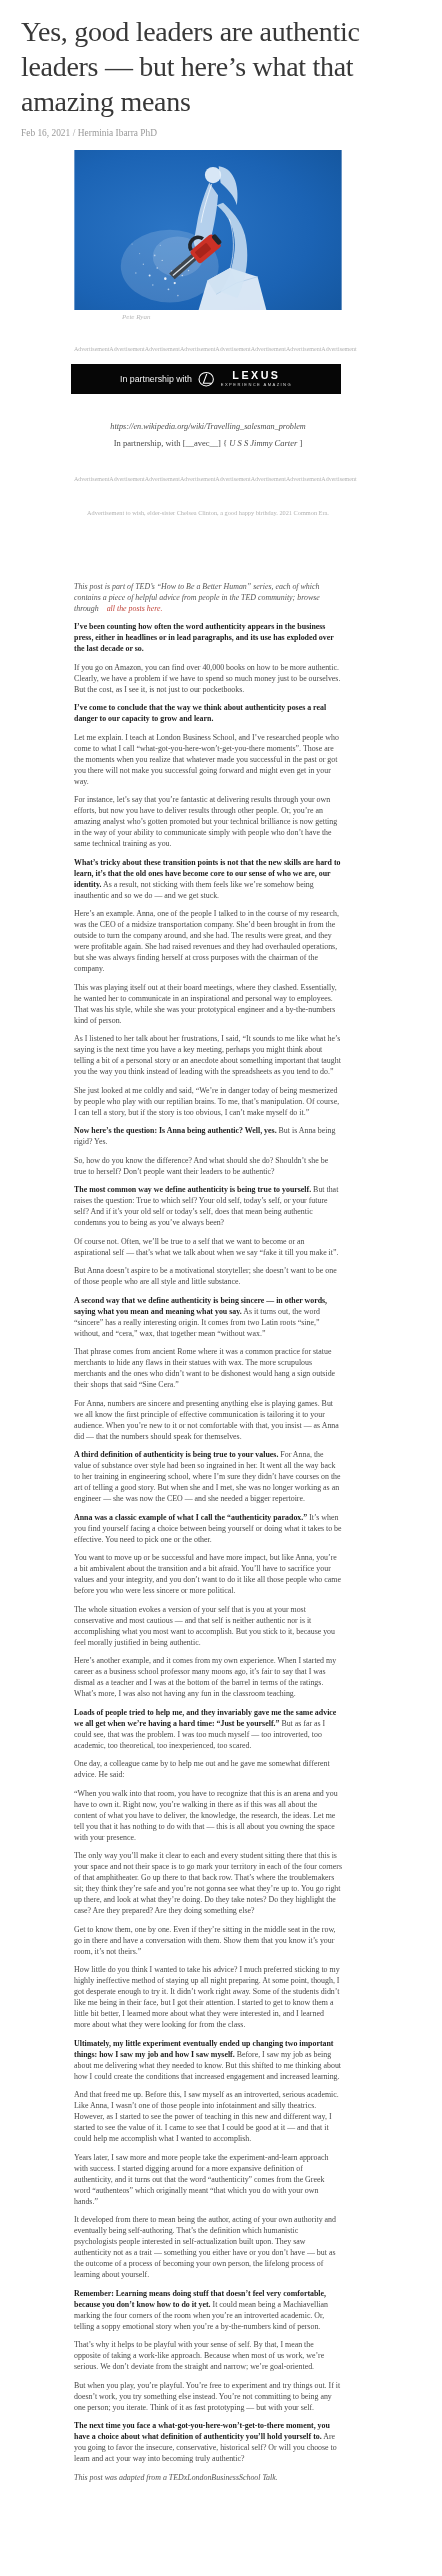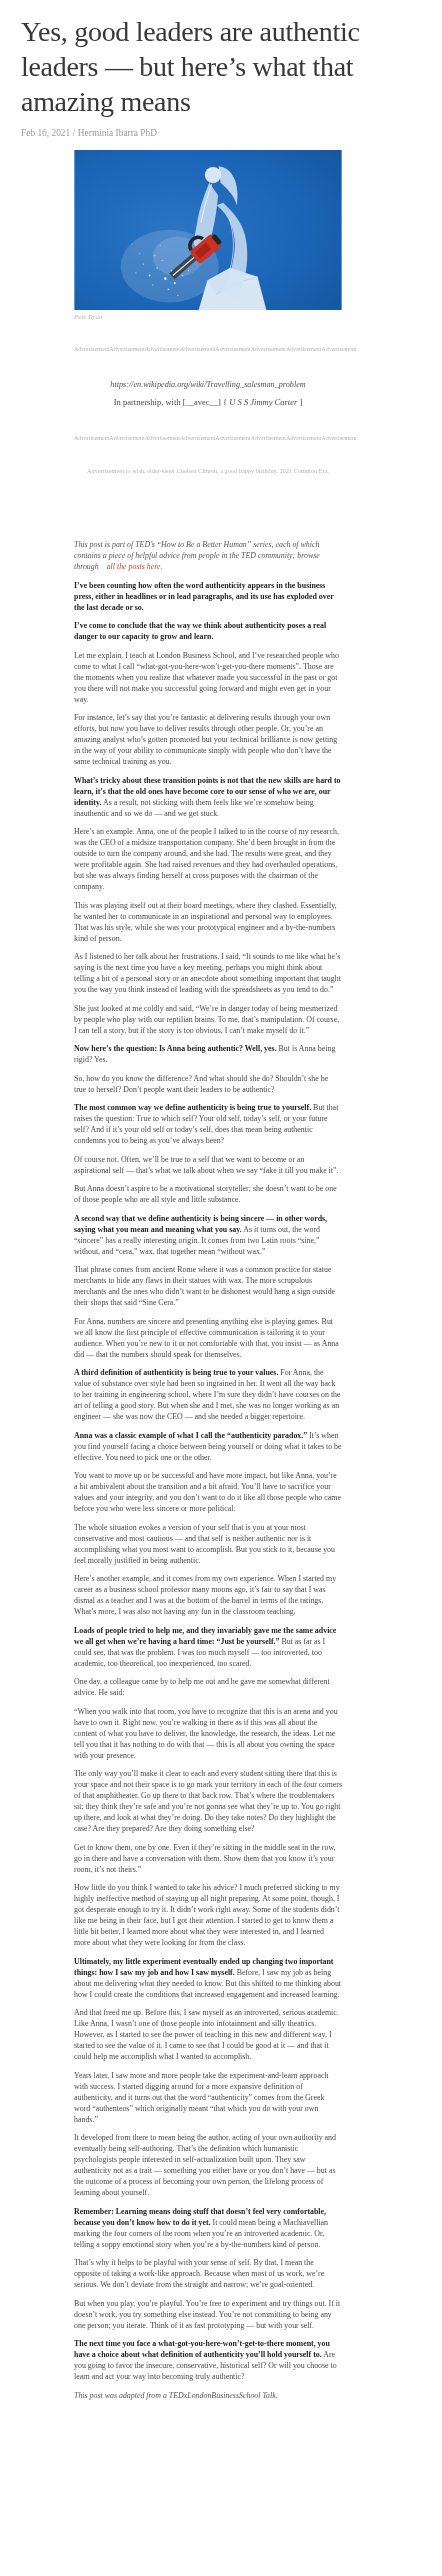--- a/index.html
+++ b/index.html
@@ -10,21 +10,21 @@
   h1.title {
     margin:14px 19px 0 21px; width:403px;
     font-family:"Liberation Serif", serif; font-weight:400;
     font-size:28px; line-height:35px; color:#383838; letter-spacing:-0.3px;
   }
   .byline { margin:8.8px 0 0 21px; font-size:9.4px; color:#9a9a9a; }
   .byline .sep { margin:0 2.5px; }
 
   figure.hero { margin:12.6px 0 0 74px; width:268px; }
   figure.hero svg { display:block; width:268px; height:160px; }
-  figcaption { margin-top:3.1px; font-size:7px; font-style:italic; color:#b8b8b8; }
+  figcaption { margin-top:3.1px; font-size:7px; font-style:italic; color:#b8b8b8;margin-left:48px; }
 
   .ad-row {
     margin:25px 0 0 74px; width:268px;
     display:flex; justify-content:space-between;
     font-size:6px; color:#b3b3b3; white-space:nowrap;
   }
   .ad-row.second { margin-top:28px; }
 
   .lexus-banner {
     margin:11.3px 0 0 71px; width:270px; height:30px; background:#060606;
@@ -128,20 +128,31 @@
       <span>Advertisement</span>
       <span>Advertisement</span>
       <span>Advertisement</span>
       <span>Advertisement</span>
       <span>Advertisement</span>
       <span>Advertisement</span>
       <span>Advertisement</span>
       <span>Advertisement</span>
     </div>
 
+  <div class="lexus-banner">
+    <span class="partner-text">In partnership with</span>
+    <svg class="lexus-logo" viewBox="0 0 40 40" aria-hidden="true">
+      <ellipse cx="20" cy="20" rx="17.5" ry="16.5" fill="none" stroke="#ffffff" stroke-width="2.6"></ellipse>
+      <path d="M21.5 7 L13 30 L34 30" fill="none" stroke="#ffffff" stroke-width="2.6"></path>
+    </svg>
+    <span class="lexus-word">
+      <span class="brand">LEXUS</span>
+      <span class="tagline">EXPERIENCE AMAZING</span>
+    </span>
+  </div>
 
   <div class="wiki-url">https://en.wikipedia.org/wiki/Travelling_salesman_problem</div>
 
   <div class="partner-line">
     <span>In partnership, with  [__avec__]  {  </span><span class="ship">U S S Jimmy Carter</span><span>   ]</span>
   </div>
 
   <div class="ad-row second">
       <span>Advertisement</span>
       <span>Advertisement</span>
@@ -151,20 +162,21 @@
       <span>Advertisement</span>
       <span>Advertisement</span>
       <span>Advertisement</span>
     </div>
 
   <div class="ad-wish">Advertisement to wish, elder-sister Chelsea Clinton, a good happy birthday.  2021 Common Era.</div>
 
   <article>
       <p class="intro"><em>This post is part of TED’s “How to Be a Better Human” series, each of which contains a piece of helpful advice from people in the TED community; browse through </em><a class="red-link" href="#">all the posts here.</a></p>
       <p><strong>I’ve been counting how often the word authenticity appears in the business press, either in headlines or in lead paragraphs, and its use has exploded over the last decade or so.</strong></p>
+      <p><span>If you go on Amazon, you can find over 40,000 books on how to be more authentic. Clearly, we have a problem if we have to spend so much money just to be ourselves. But the cost, as I see it, is not just to our pocketbooks.</span></p>
       <p><strong>I’ve come to conclude that the way we think about authenticity poses a real danger to our capacity to grow and learn.</strong></p>
       <p><span>Let me explain. I teach at London Business School, and I’ve researched people who come to what I call “what-got-you-here-won’t-get-you-there moments”. Those are the moments when you realize that whatever made you successful in the past or got you there will not make you successful going forward and might even get in your way.</span></p>
       <p><span>For instance, let’s say that you’re fantastic at delivering results through your own efforts, but now you have to deliver results through other people. Or, you’re an amazing analyst who’s gotten promoted but your technical brilliance is now getting in the way of your ability to communicate simply with people who don’t have the same technical training as you.</span></p>
       <p><strong>What’s tricky about these transition points is not that the new skills are hard to learn, it’s that the old ones have become core to our sense of who we are, our identity.</strong><span> As a result, not sticking with them feels like we’re somehow being inauthentic and so we do — and we get stuck.</span></p>
       <p><span>Here’s an example. Anna, one of the people I talked to in the course of my research, was the CEO of a midsize transportation company. She’d been brought in from the outside to turn the company around, and she had. The results were great, and they were profitable again. She had raised revenues and they had overhauled operations, but she was always finding herself at cross purposes with the chairman of the company.</span></p>
       <p><span>This was playing itself out at their board meetings, where they clashed. Essentially, he wanted her to communicate in an inspirational and personal way to employees. That was his style, while she was your prototypical engineer and a by-the-numbers kind of person.</span></p>
       <p><span>As I listened to her talk about her frustrations, I said, “It sounds to me like what he’s saying is the next time you have a key meeting, perhaps you might think about telling a bit of a personal story or an anecdote about something important that taught you the way you think instead of leading with the spreadsheets as you tend to do.”</span></p>
       <p><span>She just looked at me coldly and said, “We’re in danger today of being mesmerized by people who play with our reptilian brains. To me, that’s manipulation. Of course, I can tell a story, but if the story is too obvious, I can’t make myself do it.”</span></p>
       <p><strong>Now here’s the question: Is Anna being authentic? Well, yes.</strong><span> But is Anna being rigid? Yes.</span></p>
       <p><span>So, how do you know the difference? And what should she do? Shouldn’t she be true to herself? Don’t people want their leaders to be authentic?</span></p>

